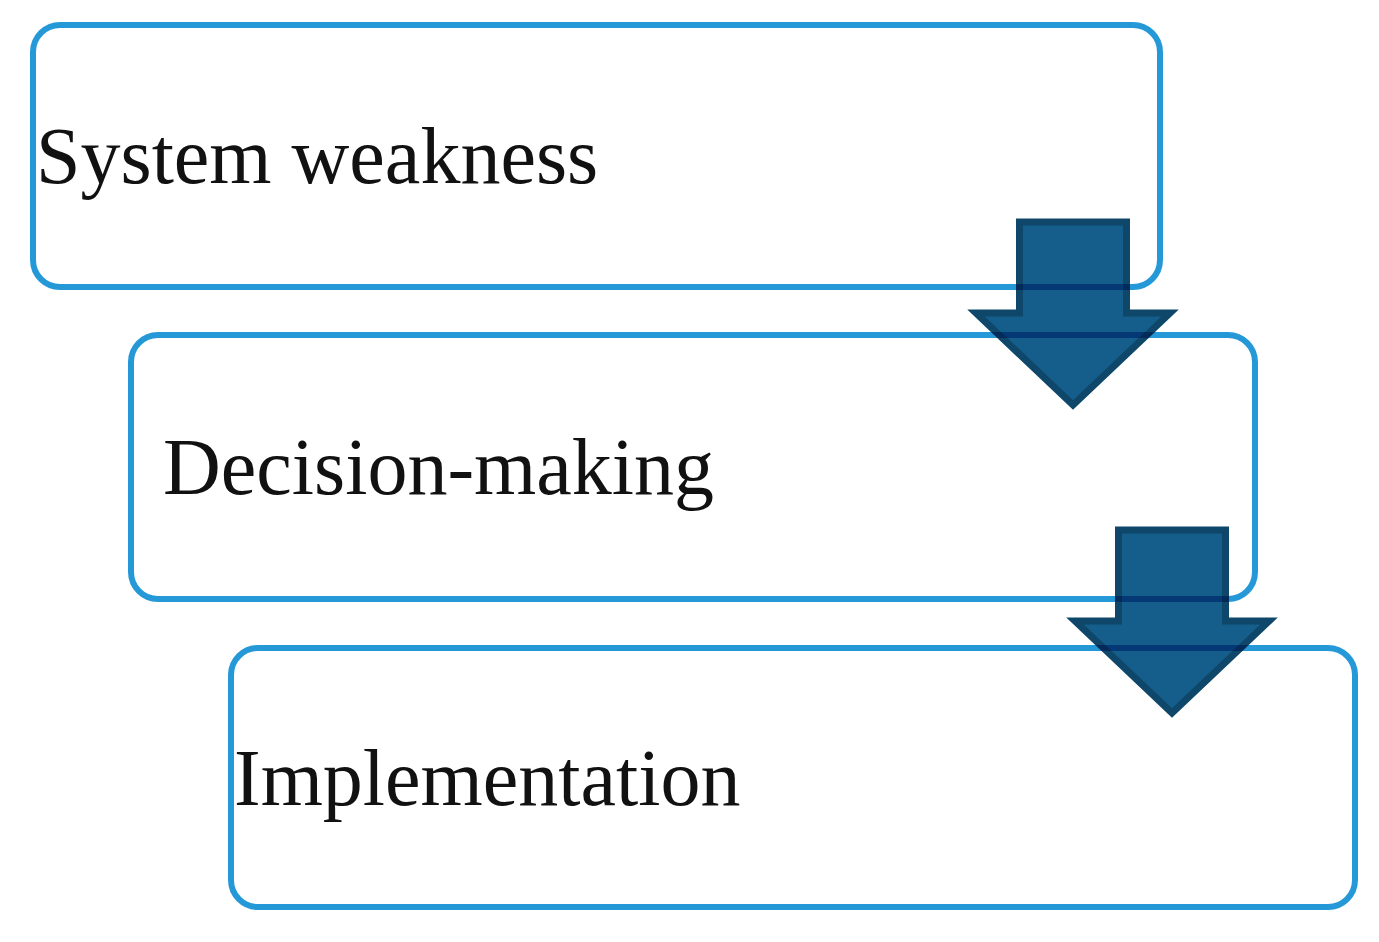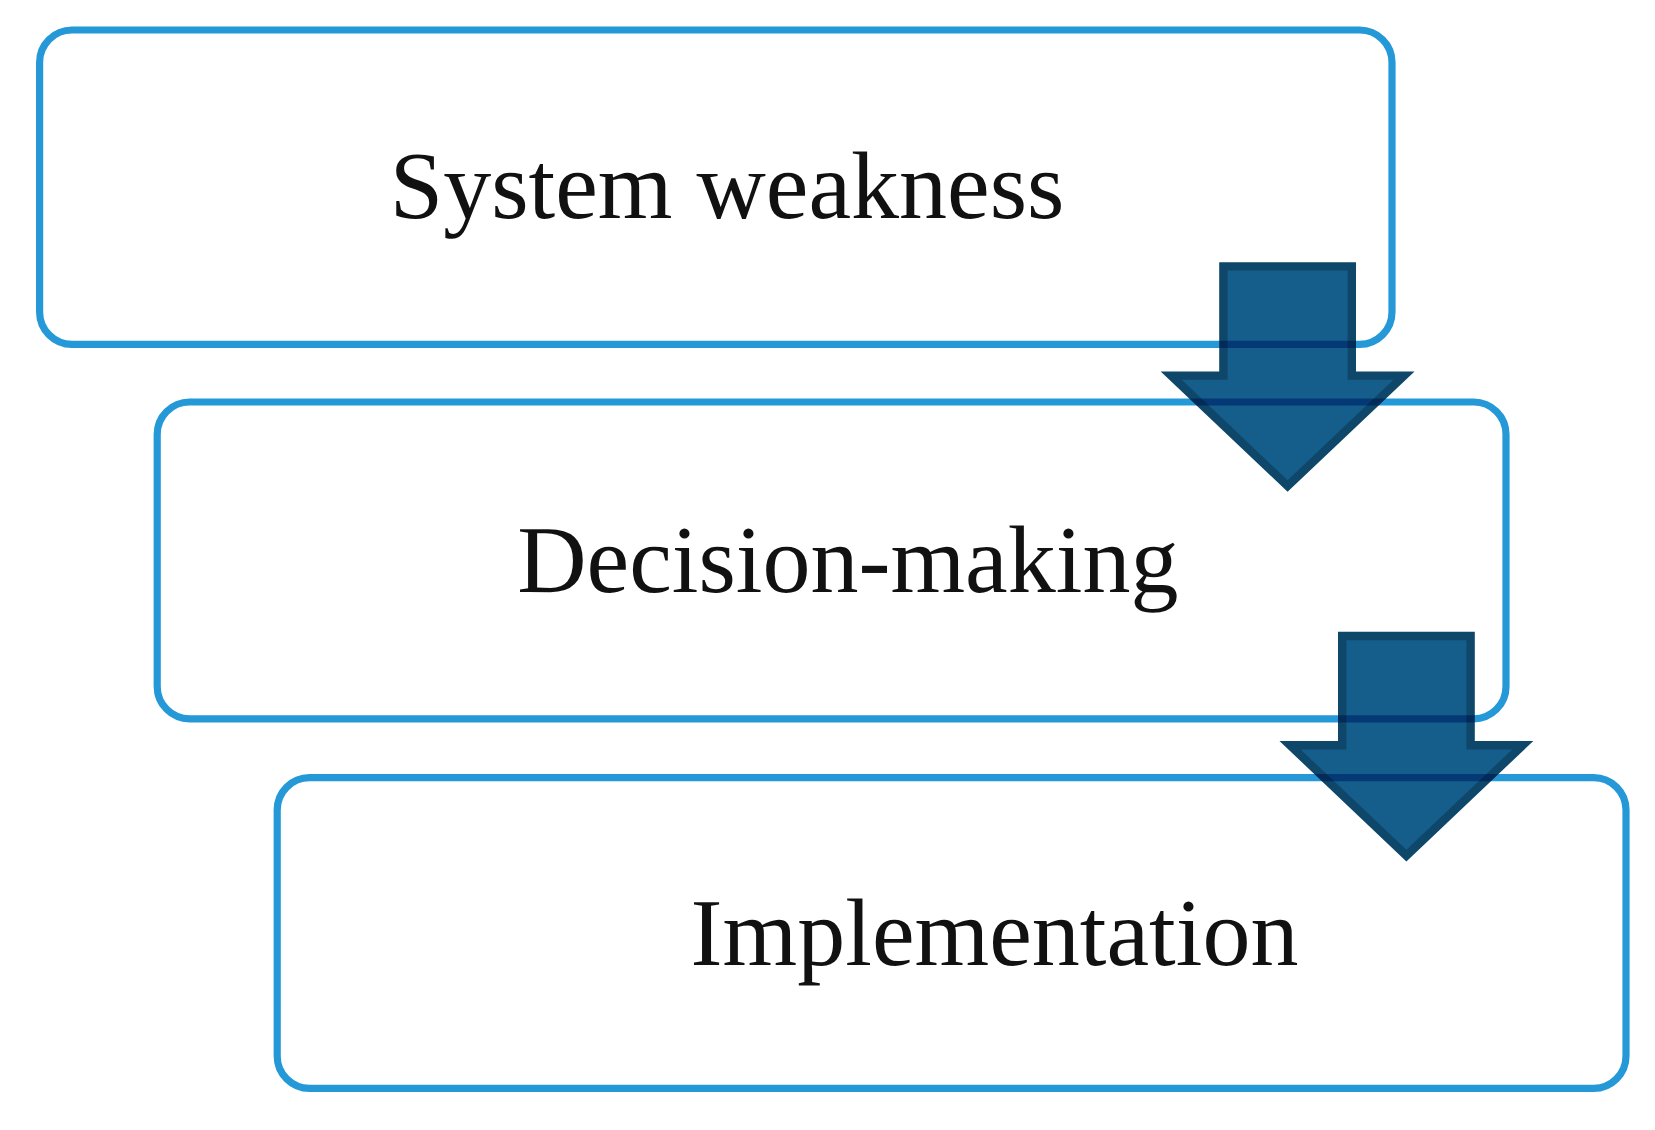--- a/index.html
+++ b/index.html
@@ -16,21 +16,21 @@
     font-family: "Liberation Serif", "DejaVu Serif", serif;
   }
   .step-box {
     position: absolute;
     box-sizing: border-box;
     background: #ffffff;
     border: 6px solid #2599d8;
     border-radius: 30px;
     display: flex;
     align-items: center;
-    justify-content: flex-end;
+    justify-content: flex-start;
     padding-right: 270px; 
     color: #111111;
     font-size: 80px;
     line-height: 1;
     white-space: nowrap;
   }
   .step-box .label {
     display: block;
   }
   #box-1 { left: 30px;  top: 22px;  width: 1133px; height: 268px; }

